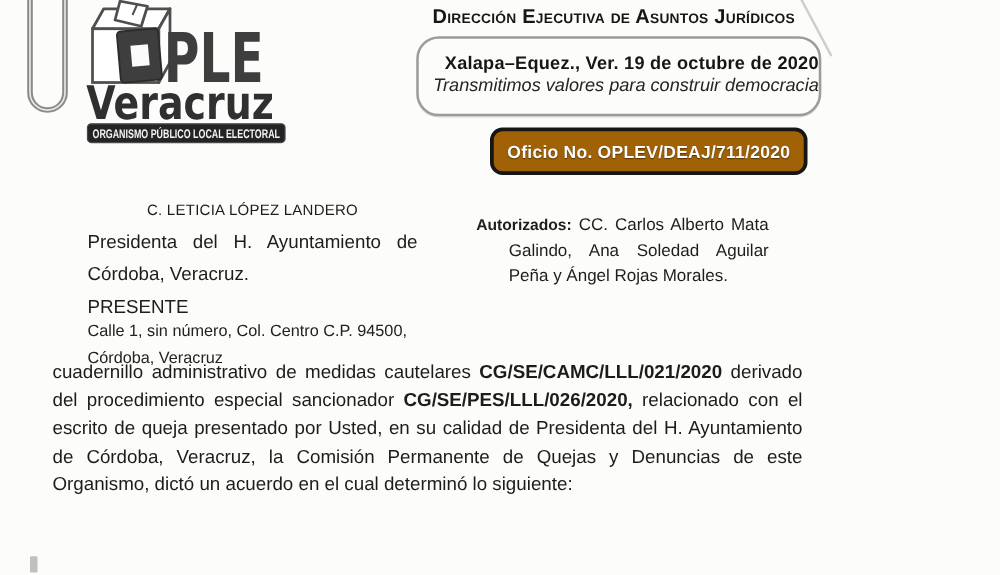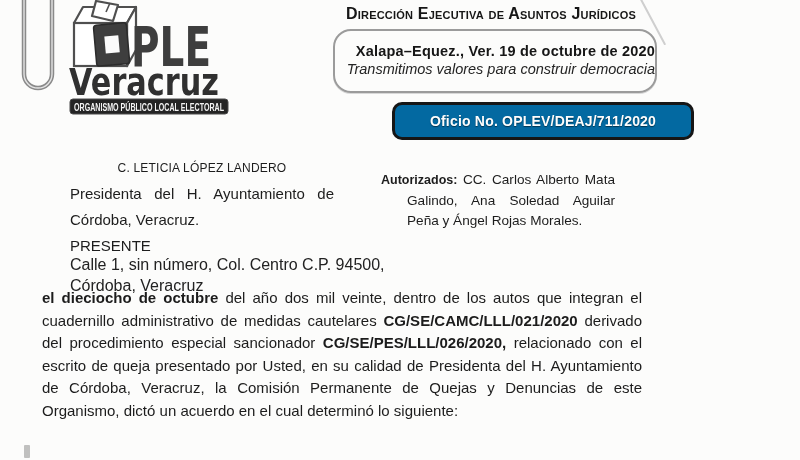--- a/index.html
+++ b/index.html
@@ -19,37 +19,37 @@
   }
   .date-box{
     position:absolute; left:333px; top:29px; width:324px; height:64px;
     box-sizing:border-box; border:2px solid #9b9b9b; border-radius:18px;
     text-align:right; padding-top:12px;
     box-shadow:0 1px 0 #d8d8d8;
   }
   .date-line{font-weight:bold; font-size:14.5px; color:#161616; letter-spacing:.2px;}
   .motto{font-style:italic; font-size:14.5px; margin-top:2px; color:#242424;}
   .oficio-box{
-    position:absolute; left:392px; top:102px; width:302px; height:38px;
-    box-sizing:border-box; background:#0369a1; border:3px solid #161616;
+    position:absolute; left:392px; top:102px; width:254px; height:38px;
+    box-sizing:border-box; background:#a16207; border:3px solid #161616;
     border-radius:10px; display:flex; align-items:center; justify-content:center;
   }
   .oficio-box span{
     color:#fdfdfd; font-weight:bold; font-size:14px; letter-spacing:.2px;
     text-shadow:0 1px 1px rgba(0,0,0,.5);
   }
   
   .addressee{position:absolute; left:70px; top:155px; width:264px; font-size:15px; line-height:26px; color:#1d1d1d;}
   .bold{font-weight:normal;}
   .addressee .name{font-weight:normal; letter-spacing:.2px; font-size:12px;text-align:center;}
   .jline{text-align:justify; text-align-last:justify; white-space:nowrap;}
   .authorized{position:absolute; left:381px; top:170px; width:234px; font-size:13.6px; line-height:20.5px; color:#1d1d1d;}
   .auth-label{font-weight:bold; font-size:12.5px;}
   .authorized .indent{padding-left:26px; box-sizing:border-box;}
-  .address{position:absolute; left:70px; top:255px; font-size:16px; line-height:20.5px; color:#222;}
+  .address{position:absolute; left:70px; top:255px; font-size:13px; line-height:20.5px; color:#222;}
   
   .body-text{position:absolute; left:42px; top:287px; width:600px; font-size:15px; line-height:22.6px; color:#1c1c1c;}
   .body-line{white-space:nowrap;}
   .body-line.jl{text-align:justify; text-align-last:justify;}
   .b{font-weight:bold;}
   
   .crease{position:absolute; left:652px; top:-4px; width:2px; height:52px; background:#cfcfcf; transform:rotate(-28deg); border-radius:2px;}
   .smudge{position:absolute; left:24px; top:445px; width:6px; height:13px; background:#8e8e8e; opacity:.55; border-radius:1px;}
 </style>
 </head>
@@ -115,21 +115,20 @@
     <div class="indent jline">Galindo, Ana Soledad Aguilar</div>
     <div class="indent">Peña y Ángel Rojas Morales.</div>
   </div>
 
   <div class="address">
     <div>Calle 1, sin número, Col. Centro C.P. 94500,</div>
     <div>Córdoba, Veracruz</div>
   </div>
 
   <div class="body-text">
-      <div class="body-line jl"><span class="b">el dieciocho de octubre</span><span> del año dos mil veinte, dentro de los autos que integran el</span></div>
       <div class="body-line jl"><span>cuadernillo administrativo de medidas cautelares </span><span class="b">CG/SE/CAMC/LLL/021/2020</span><span> derivado</span></div>
       <div class="body-line jl"><span>del procedimiento especial sancionador </span><span class="b">CG/SE/PES/LLL/026/2020,</span><span> relacionado con el</span></div>
       <div class="body-line jl"><span>escrito de queja presentado por Usted, en su calidad de Presidenta del H. Ayuntamiento</span></div>
       <div class="body-line jl"><span>de Córdoba, Veracruz, la Comisión Permanente de Quejas y Denuncias de este</span></div>
       <div class="body-line"><span>Organismo, dictó un acuerdo en el cual determinó lo siguiente:</span></div>
     </div>
 
   <div class="crease"></div>
   <div class="smudge"></div>
 </div>

